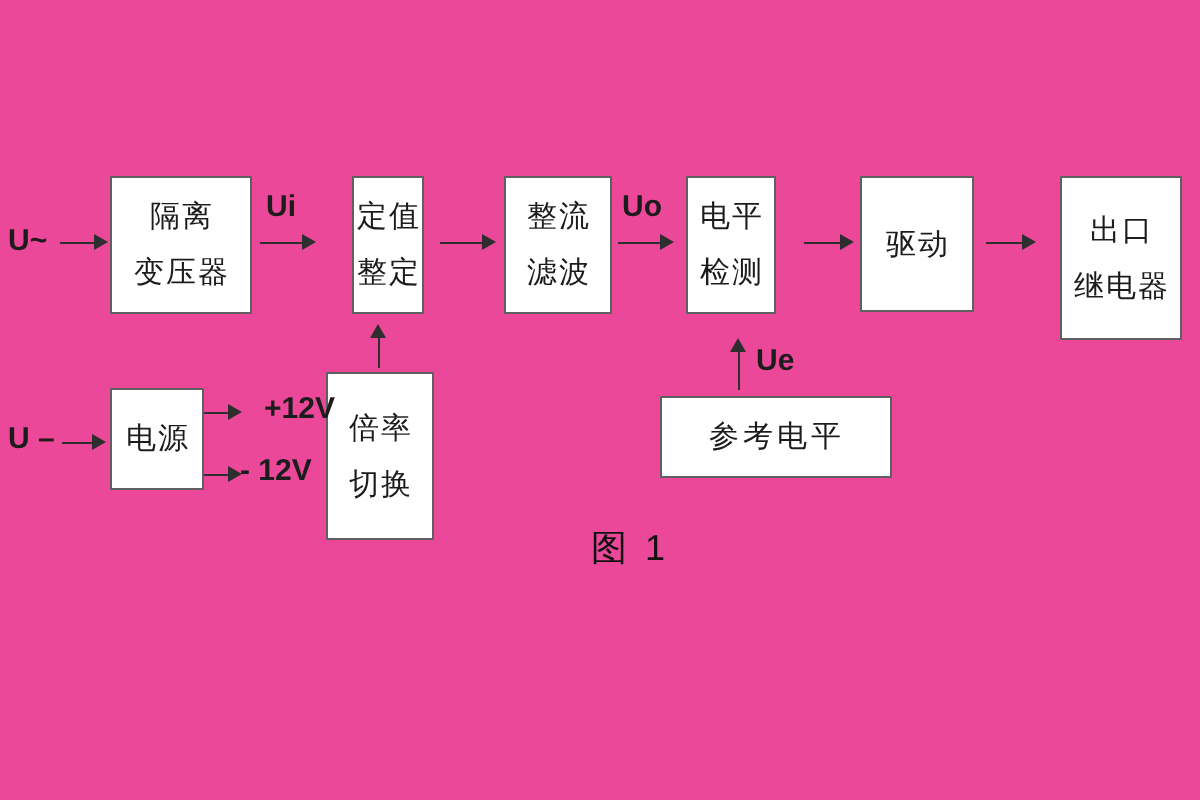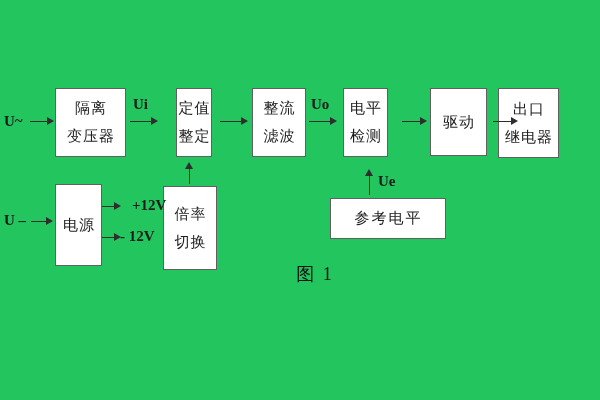--- a/index.html
+++ b/index.html
@@ -1,18 +1,18 @@
 <!DOCTYPE html>
 <html><head>
 <meta charset="utf-8">
 <style>
   html,body{margin:0;padding:0;background:#ffffff;}
   .stage{
-    position:relative;width:600px;height:400px;background:#22c55e;overflow:hidden;
-    font-family:Liberation Serif, serif;color:#1c1c1c;
+    position:relative;width:600px;height:400px;background:#ec4899;overflow:hidden;
+    font-family:Liberation Sans, sans-serif;color:#1c1c1c;
   }
   .box{
     position:absolute;box-sizing:border-box;border:1.6px solid #606060;background:#ffffff;
     display:flex;flex-direction:column;align-items:center;justify-content:center;gap:13px;
     font-size:15px;line-height:1;letter-spacing:1px;color:#1c1c1c;
   }
   .box span{display:block;white-space:nowrap;text-indent:1px;}
   .sig{
     position:absolute;font-size:15px;line-height:18px;font-weight:600;color:#1c1c1c;white-space:nowrap;text-align:center;
   }
@@ -60,26 +60,26 @@
 
   <div class="box" style="left:343px;top:88px;width:45px;height:69px">
     <span>电平</span>
     <span>检测</span>
   </div>
 
   <div class="box" style="left:430px;top:88px;width:57px;height:68px">
     <span>驱动</span>
   </div>
 
-  <div class="box" style="left:498px;top:88px;width:61px;height:70px">
+  <div class="box" style="left:530px;top:88px;width:61px;height:82px">
     <span>出口</span>
     <span>继电器</span>
   </div>
 
-  <div class="box" style="left:55px;top:184px;width:47px;height:82px">
+  <div class="box" style="left:55px;top:194px;width:47px;height:51px">
     <span>电源</span>
   </div>
 
   <div class="box" style="left:163px;top:186px;width:54px;height:84px">
     <span>倍率</span>
     <span>切换</span>
   </div>
 
   <div class="box" style="left:330px;top:198px;width:116px;height:41px;letter-spacing:2px">
     <span>参考电平</span>

